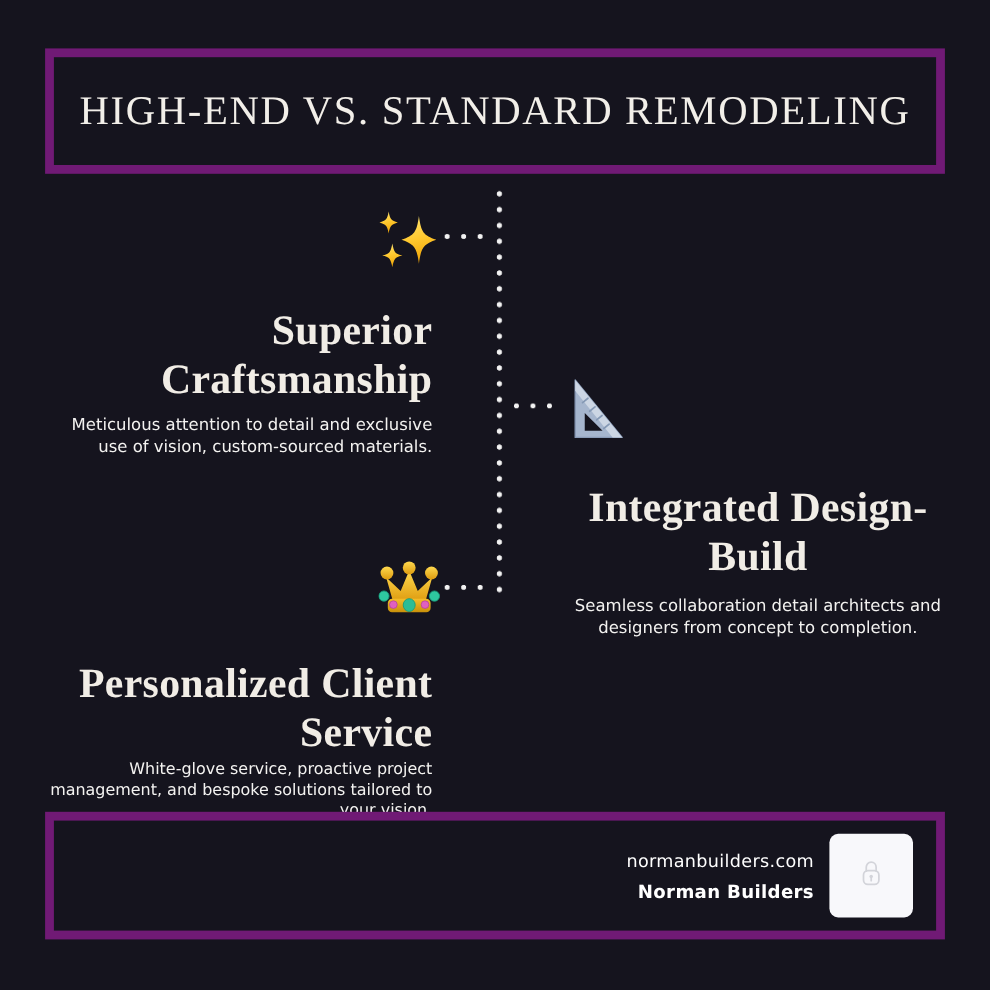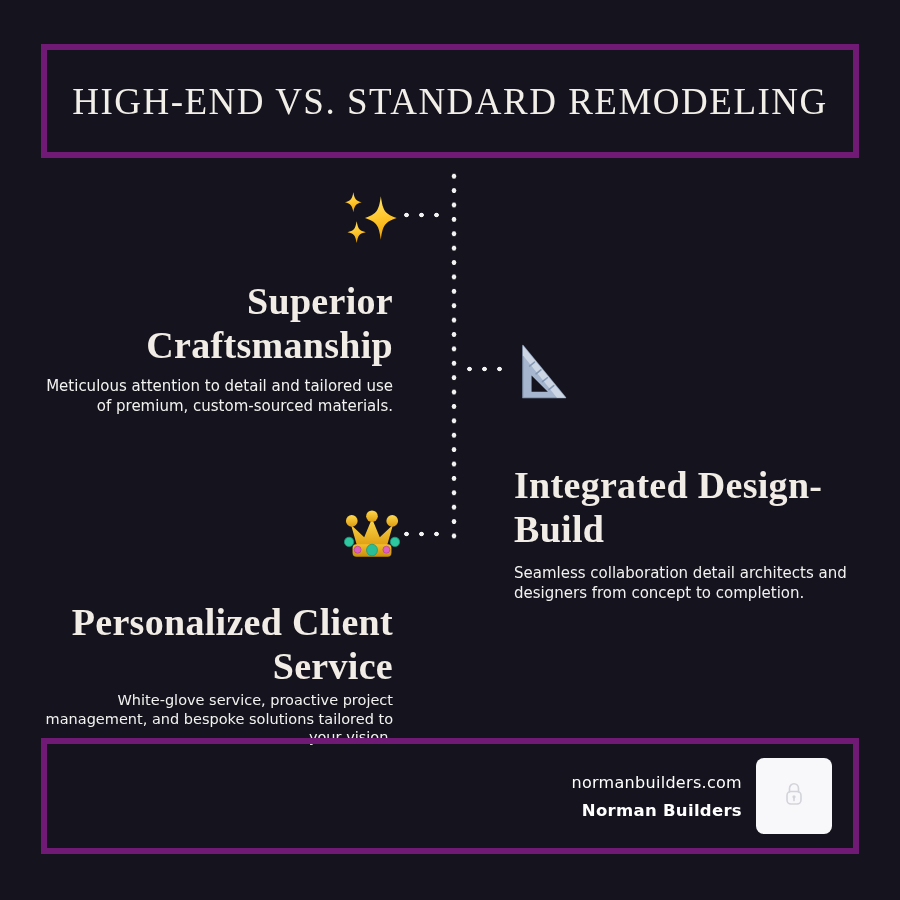--- a/index.html
+++ b/index.html
@@ -9,21 +9,21 @@
     font-family:"DejaVu Sans", sans-serif;
     position:relative;
     overflow:hidden;
     color:#f3f2f0;
   }
   .page { position:absolute; inset:0; }
 
   
   .frame {
     position:absolute;
-    border:6px solid #701a75;
+    border:8px solid #701a75;
     background:transparent;
   }
   .title-box {
     left:41px; top:44px; width:818px; height:114px;
     display:flex; align-items:center; justify-content:center;
   }
   .title-box h1 {
     font-family:"Liberation Serif", serif;
     font-weight:400;
     font-size:37px;
@@ -66,21 +66,21 @@
     color:#f1ede6;
     line-height:1.15;
   }
   .sec p {
     font-size:15px;
     line-height:20px;
     color:#f3f2f0;
     margin-top:9px;
   }
   .sec-right { text-align:right; }
-  .sec-left  { text-align:left;margin-top:23px; }
+  .sec-left  { text-align:center; }
   .sec-1 { left:41px;  top:280px; width:352px; }
   .sec-2 { left:514px; top:441px; width:350px; }
   .sec-2 p { margin-top:12px; }
   .sec-3 { left:41px;  top:601px; width:352px; }
   .sec-3 p { font-size:14.5px; line-height:18.5px; margin-top:3px; }
 
   
   .footer-box {
     left:41px; top:738px; width:818px; height:116px;
     display:flex; align-items:center; justify-content:flex-end;
@@ -121,21 +121,21 @@
         </linearGradient>
       </defs>
       <path fill="url(#goldA)" d="M49,10 C51.5,28 54,31 68,36 C54,41 51.5,44 49,62 C46.5,44 44,41 30,36 C44,31 46.5,28 49,10 Z"></path>
       <path fill="url(#goldA)" d="M16,5 C17.5,13.5 19,15 26,17 C19,19 17.5,20.5 16,29 C14.5,20.5 13,19 6,17 C13,15 14.5,13.5 16,5 Z"></path>
       <path fill="url(#goldA)" d="M20,40 C21.8,50 23.5,51.5 31,53 C23.5,54.5 21.8,56 20,66 C18.2,56 16.5,54.5 9,53 C16.5,51.5 18.2,50 20,40 Z"></path>
     </svg>
   </div>
 
   <section class="sec sec-1 sec-right">
     <h2>Superior Craftsmanship</h2>
-    <p>Meticulous attention to detail and tailored use of premium, custom-sourced materials.</p>
+    <p>Meticulous attention to detail and exclusive use of vision, custom-sourced materials.</p>
   </section>
 
   <div class="icon icon-ruler">
     <svg viewBox="0 0 72 72" xmlns="http://www.w3.org/2000/svg">
       <path d="M15,3 L15,69 L69,69 Z" fill="#a6b6ce" stroke="#8a9cb8" stroke-width="1.5" stroke-linejoin="round"></path>
       <path d="M15,3 L69,69 L58,69 L15,15.5 Z" fill="#ccd6e4"></path>
       <g stroke="#8599b5" stroke-width="2" stroke-linecap="round">
         <line x1="29.7" y1="24.1" x2="23.5" y2="29.1"></line>
         <line x1="37.8" y1="34.0" x2="31.6" y2="39.0"></line>
         <line x1="45.9" y1="43.9" x2="39.7" y2="48.9"></line>

